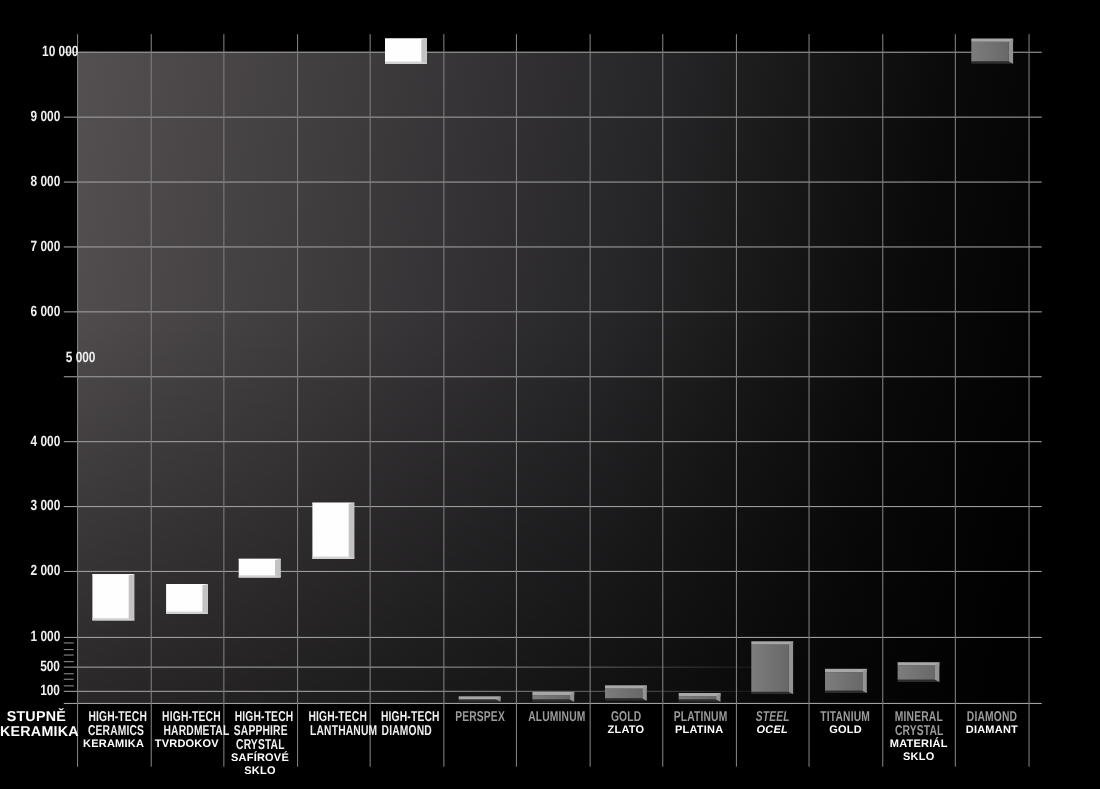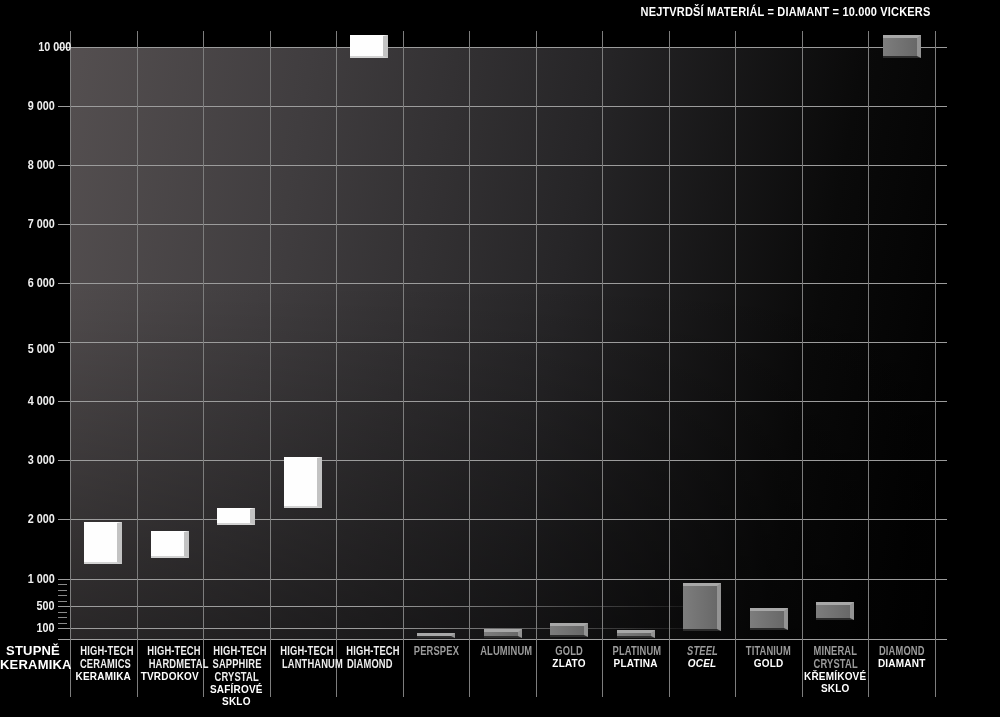--- a/index.html
+++ b/index.html
@@ -54,38 +54,37 @@
   }
   #y-axis-title{
     position:absolute;left:0;top:644px;width:66px;text-align:center;color:#fff;
     font-weight:bold;font-size:13px;line-height:13.5px;z-index:4;letter-spacing:.2px;
   }
 </style>
 </head>
 <body>
 
 <div id="canvas">
-  <div id="chart-title"><span class="cond">NEJTVRDŠÍ MATERIÁL = DIAMANT = 10.000 VICKERS</span></div>
   <div id="y-axis-title">
     <div>STUPNĚ</div>
     <div>KERAMIKA</div>
   </div>
 <div class="plot-bg" style="left: 70px; top: 47px; width: 865px; height: 592px;"></div>
     <div class="hline" style="left: 58px; top: 46.5px; width: 889px;"></div>
     <div class="ytick" style="top: 39.5px; margin-left: 16px;"><span class="cond">10 000</span></div>
     <div class="hline" style="left: 58px; top: 105.611px; width: 889px;"></div>
     <div class="ytick" style="top: 98.6111px;"><span class="cond">9 000</span></div>
     <div class="hline" style="left: 58px; top: 164.722px; width: 889px;"></div>
     <div class="ytick" style="top: 157.722px;"><span class="cond">8 000</span></div>
     <div class="hline" style="left: 58px; top: 223.833px; width: 889px;"></div>
     <div class="ytick" style="top: 216.833px;"><span class="cond">7 000</span></div>
     <div class="hline" style="left: 58px; top: 282.944px; width: 889px;"></div>
     <div class="ytick" style="top: 275.944px;"><span class="cond">6 000</span></div>
     <div class="hline" style="left: 58px; top: 342.056px; width: 889px;"></div>
-    <div class="ytick" style="top: 342px;"><span class="cond">5 000</span></div>
+    <div class="ytick" style="top: 318px; padding-left: 32px;"><span class="cond">5 000</span></div>
     <div class="hline" style="left: 58px; top: 401.167px; width: 889px;"></div>
     <div class="ytick" style="top: 394.167px;"><span class="cond">4 000</span></div>
     <div class="hline" style="left: 58px; top: 460.278px; width: 889px;"></div>
     <div class="ytick" style="top: 453.278px;"><span class="cond">3 000</span></div>
     <div class="hline" style="left: 58px; top: 519.389px; width: 889px;"></div>
     <div class="ytick" style="top: 512.389px;"><span class="cond">2 000</span></div>
     <div class="hline" style="left: 58px; top: 578.5px; width: 889px;"></div>
     <div class="ytick" style="top: 571.5px;"><span class="cond">1 000</span></div>
     <div class="hline fade" style="left: 58px; top: 606px; width: 889px;"></div>
     <div class="ytick" style="top: 599px;"><span class="cond">500</span></div>
@@ -168,21 +167,21 @@
     </div>
     <div class="bar gray" style="left: 749.654px; top: 608.2px; width: 38px; height: 22px;"></div>
     <div class="col-label common" style="left: 735.654px; top: 644px; width: 66px;">
       <div class="en"><span class="cond">TITANIUM</span></div>
       <div class="cz">GOLD</div>
     </div>
     <div class="bar gray" style="left: 816.192px; top: 601.6px; width: 38px; height: 18.15px;"></div>
     <div class="col-label common" style="left: 802.192px; top: 644px; width: 66px;">
       <div class="en"><span class="cond">MINERAL</span></div>
       <div class="en"><span class="cond">CRYSTAL</span></div>
-      <div class="cz">KŘEMÍKOVÉ</div>
+      <div class="cz">MATERIÁL</div>
       <div class="cz">SKLO</div>
     </div>
     <div class="bar gray" style="left: 882.731px; top: 34.6778px; width: 38px; height: 23.6444px;"></div>
     <div class="col-label common" style="left: 868.731px; top: 644px; width: 66px;">
       <div class="en"><span class="cond">DIAMOND</span></div>
       <div class="cz">DIAMANT</div>
     </div>
   </div>
 
 </body></html>

